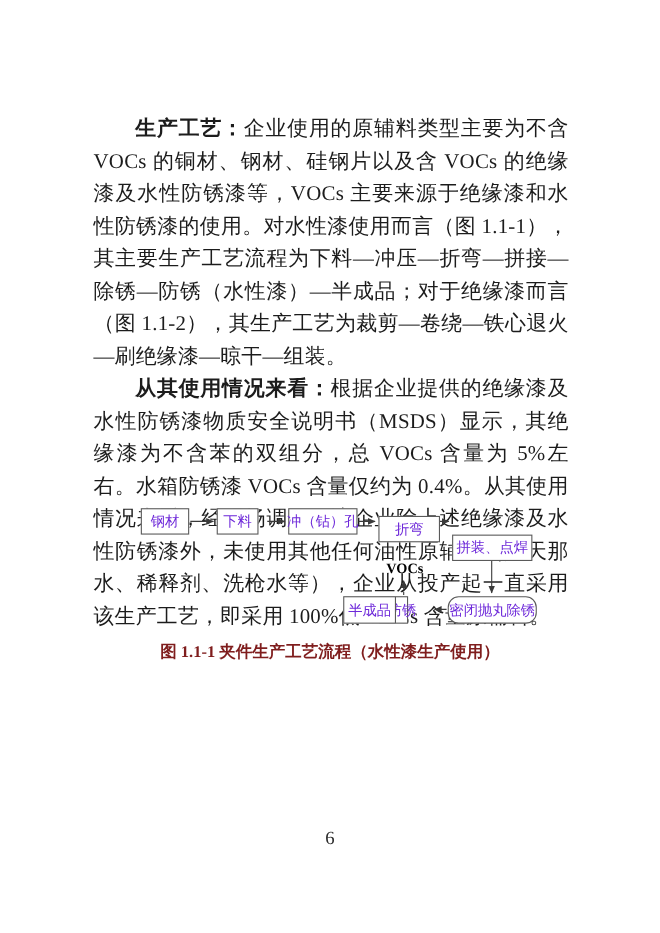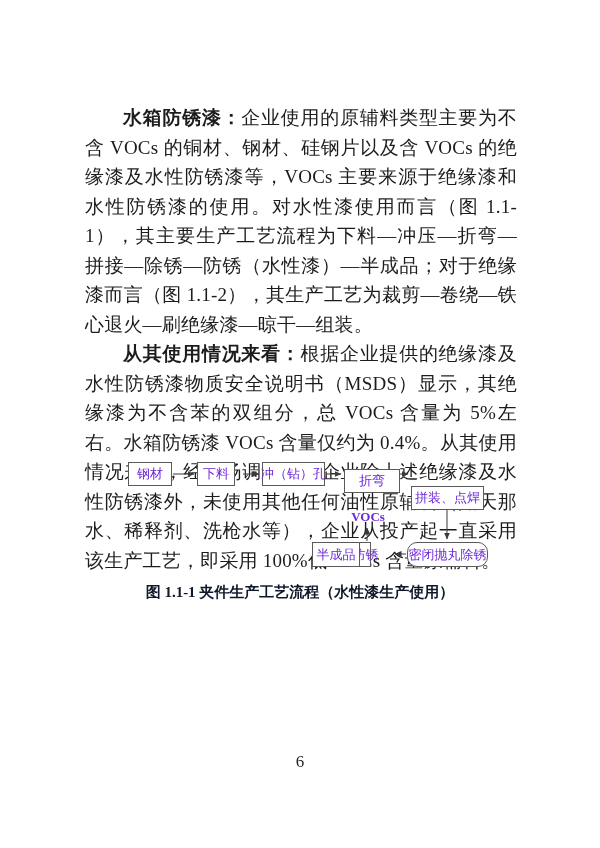--- a/index.html
+++ b/index.html
@@ -30,40 +30,40 @@
   .n0 { left: 128px; top: 7px;  width: 44px; height: 24px; }
   .n1 { left: 197px; top: 7px;  width: 38px; height: 24px; }
   .n2 { left: 262px; top: 7px;  width: 63px; height: 24px; }
   .n3 { left: 344px; top: 14px;  width: 56px; height: 24px; }
   .n4 { left: 411px; top: 7px;  width: 73px; height: 24px; margin-top: 24px; }
   .n5 { left: 407px; top: 87px; width: 81px; height: 25px; border-radius: 10px; }
   .n6 { left: 345px; top: 87px; width: 26px; height: 25px; padding-left: 15px; }
   .n7 { left: 280px; top: 87px; width: 48px; height: 25px; margin-left: 32px; }
   .voc-label {
     position: absolute; left: 338px; top: 54px; width: 60px;
-    text-align: center; font-size: 13px; font-weight: bold; color: #6d28d9;
+    text-align: center; font-size: 13px; font-weight: bold; color: #000000;
   }
   .arrows { position: absolute; left: 0; top: 0; width: 600px; height: 128px; }
 
   .caption {
     position: absolute; left: 0; top: 583px; width: 600px;
-    text-align: center; font-size: 15px; font-weight: bold; color: #0f172a;
+    text-align: center; font-size: 15px; font-weight: bold; color: #7f1d1d;
   }
   .pagenum {
     position: absolute; left: 0; top: 752px; width: 600px;
     text-align: center; font-size: 17px; color: #2a2a2a;
   }
 </style>
 </head>
 <body>
 
 <div class="page">
 
   <div class="body-text">
-    <p><span class="lead">水箱防锈漆：</span><span>企业使用的原辅料类型主要为不含 VOCs 的铜材、钢材、硅钢片以及含 VOCs 的绝缘漆及水性防锈漆等，VOCs 主要来源于绝缘漆和水性防锈漆的使用。对水性漆使用而言（图 1.1-1），其主要生产工艺流程为下料—冲压—折弯—拼接—除锈—防锈（水性漆）—半成品；对于绝缘漆而言（图 1.1-2），其生产工艺为裁剪—卷绕—铁心退火—刷绝缘漆—晾干—组装。</span></p>
+    <p><span class="lead">生产工艺：</span><span>企业使用的原辅料类型主要为不含 VOCs 的铜材、钢材、硅钢片以及含 VOCs 的绝缘漆及水性防锈漆等，VOCs 主要来源于绝缘漆和水性防锈漆的使用。对水性漆使用而言（图 1.1-1），其主要生产工艺流程为下料—冲压—折弯—拼接—除锈—防锈（水性漆）—半成品；对于绝缘漆而言（图 1.1-2），其生产工艺为裁剪—卷绕—铁心退火—刷绝缘漆—晾干—组装。</span></p>
     <p><span class="lead">从其使用情况来看：</span><span>根据企业提供的绝缘漆及水性防锈漆物质安全说明书（MSDS）显示，其绝缘漆为不含苯的双组分，总 VOCs 含量为 5%左右。水箱防锈漆 VOCs 含量仅约为 0.4%。从其使用情况来看，经现场调研，该企业除上述绝缘漆及水性防锈漆外，未使用其他任何油性原辅料（如天那水、稀释剂、洗枪水等），企业从投产起一直采用该生产工艺，即采用 100%低 VOCs 含量原辅料。</span></p>
   </div>
 
   <div class="flow">
     <svg class="arrows" width="600" height="128" viewBox="0 0 600 128">
       <defs>
         <marker id="arr" markerWidth="9" markerHeight="8" refX="6.5" refY="3" orient="auto" markerUnits="userSpaceOnUse">
           <path d="M0,0 L7,3 L0,6 Z" fill="#3a3a3a"></path>
         </marker>
       </defs>

